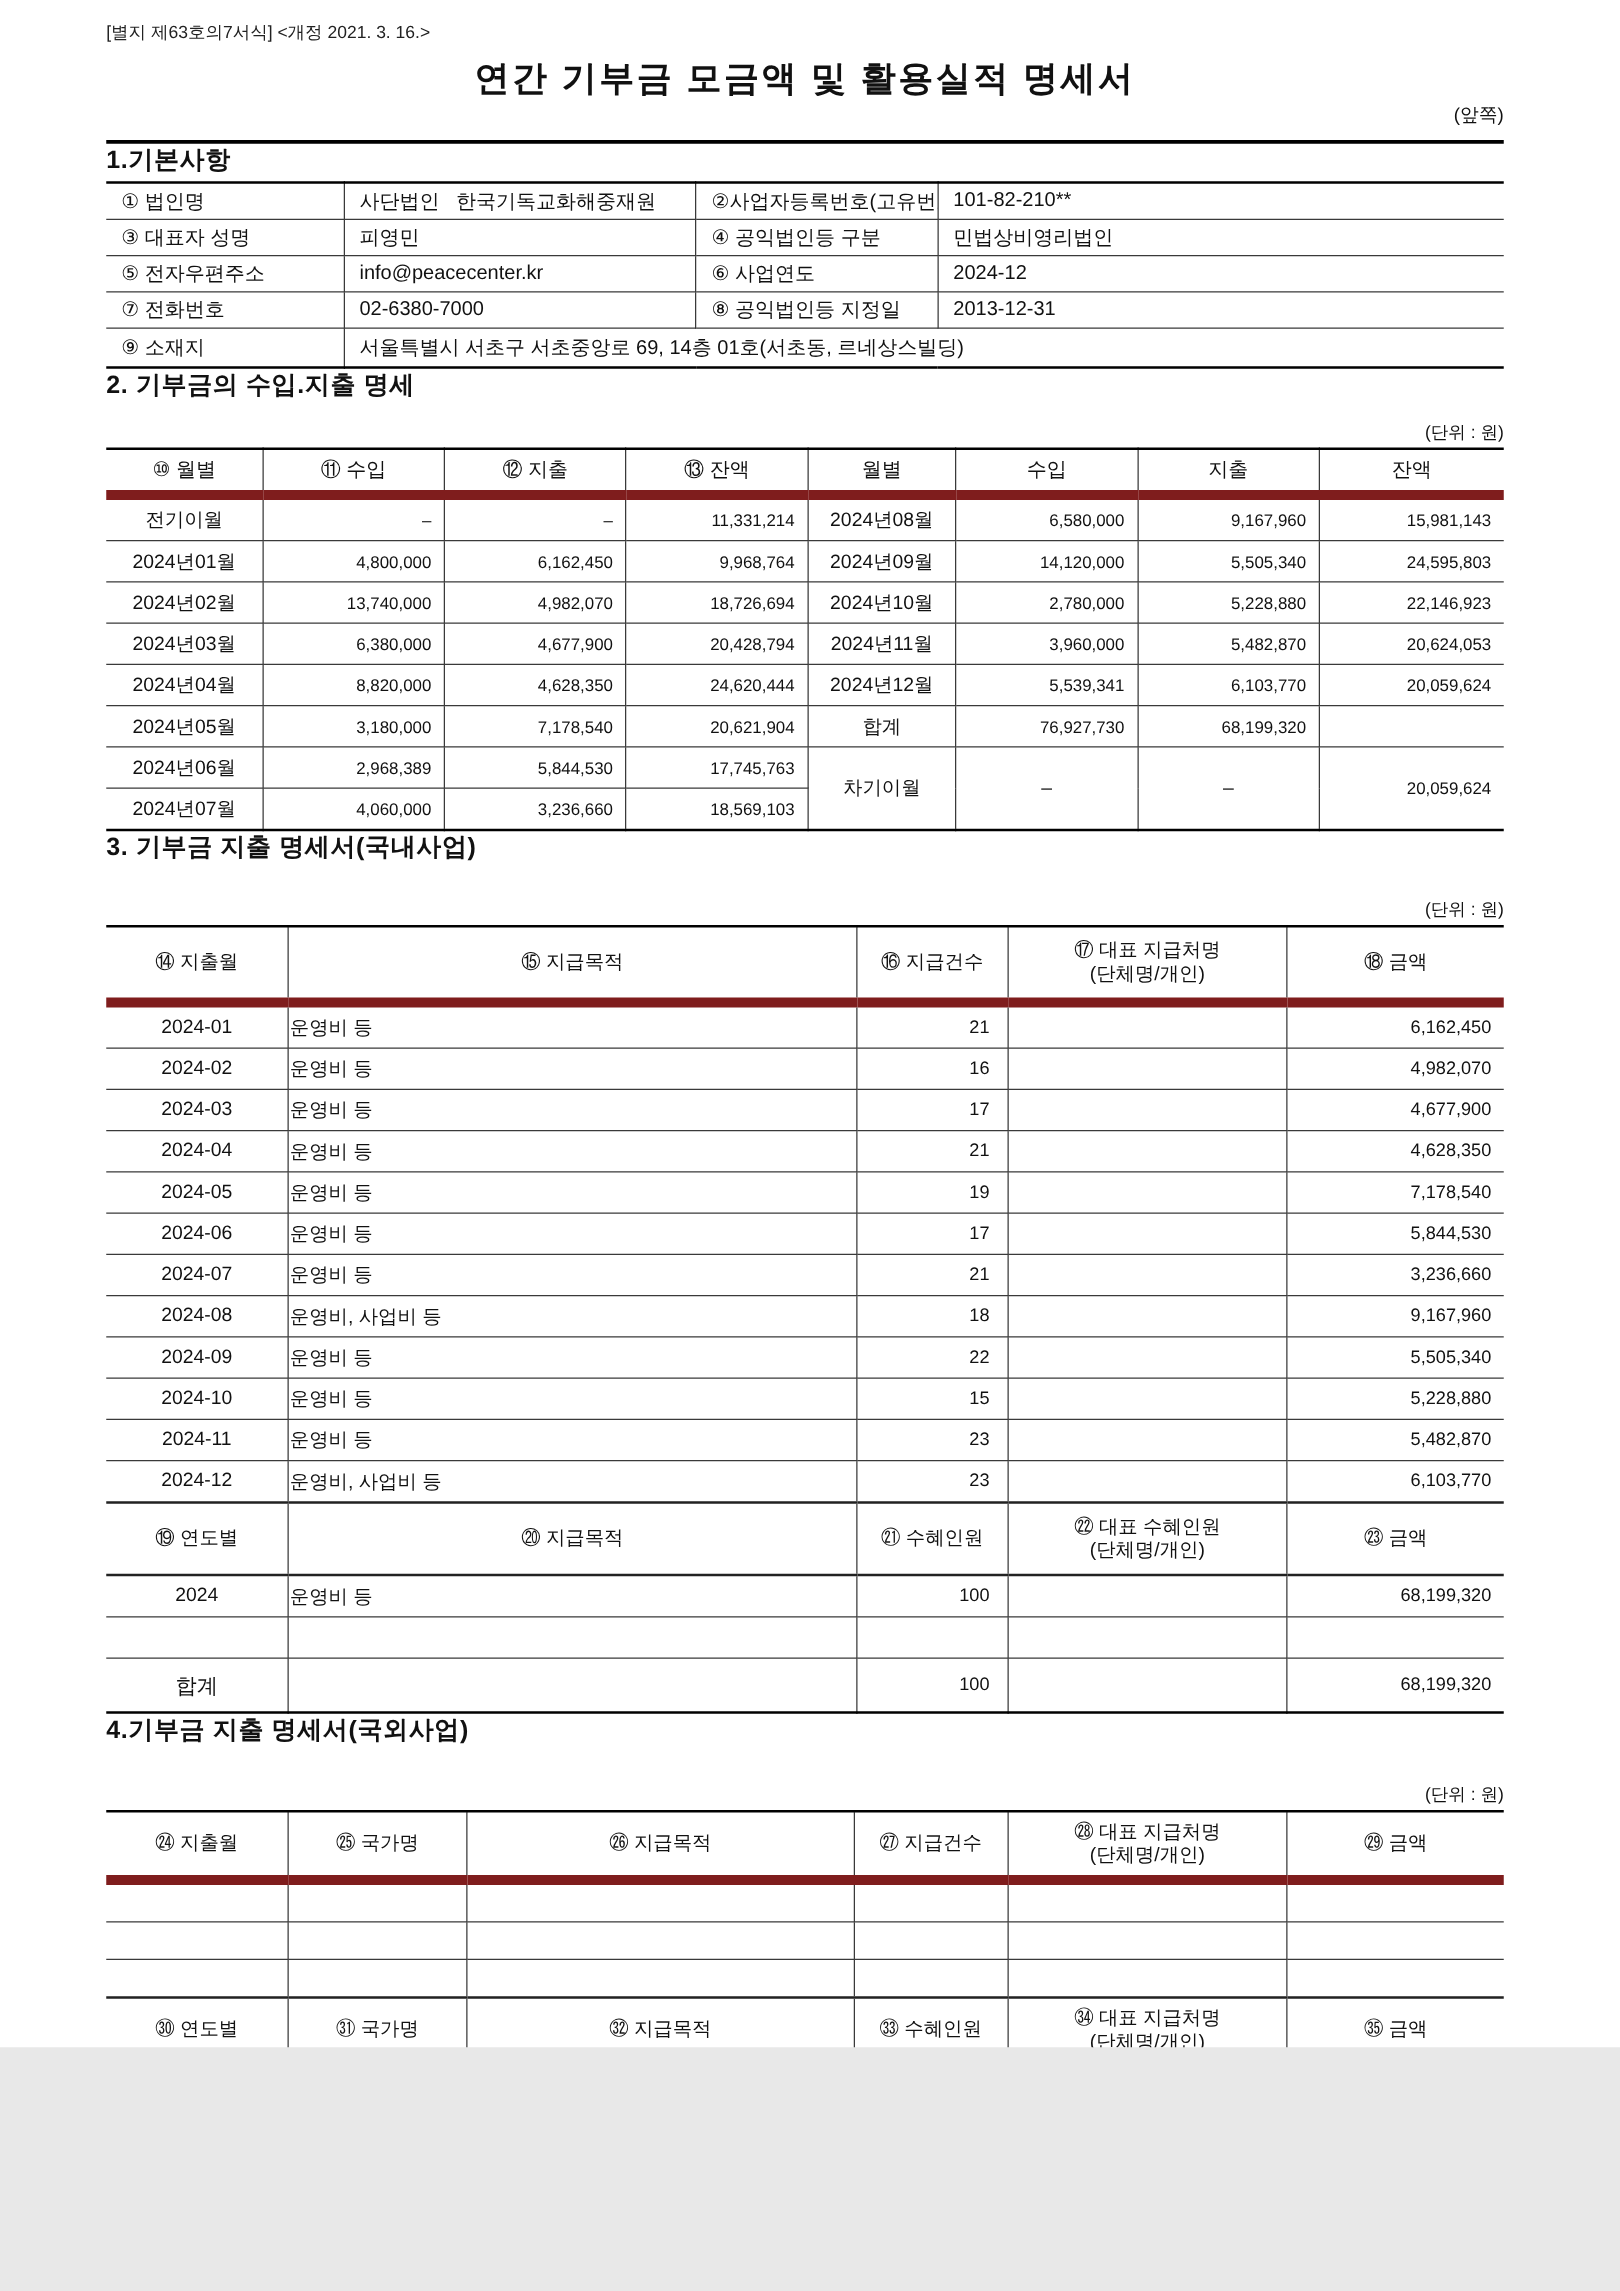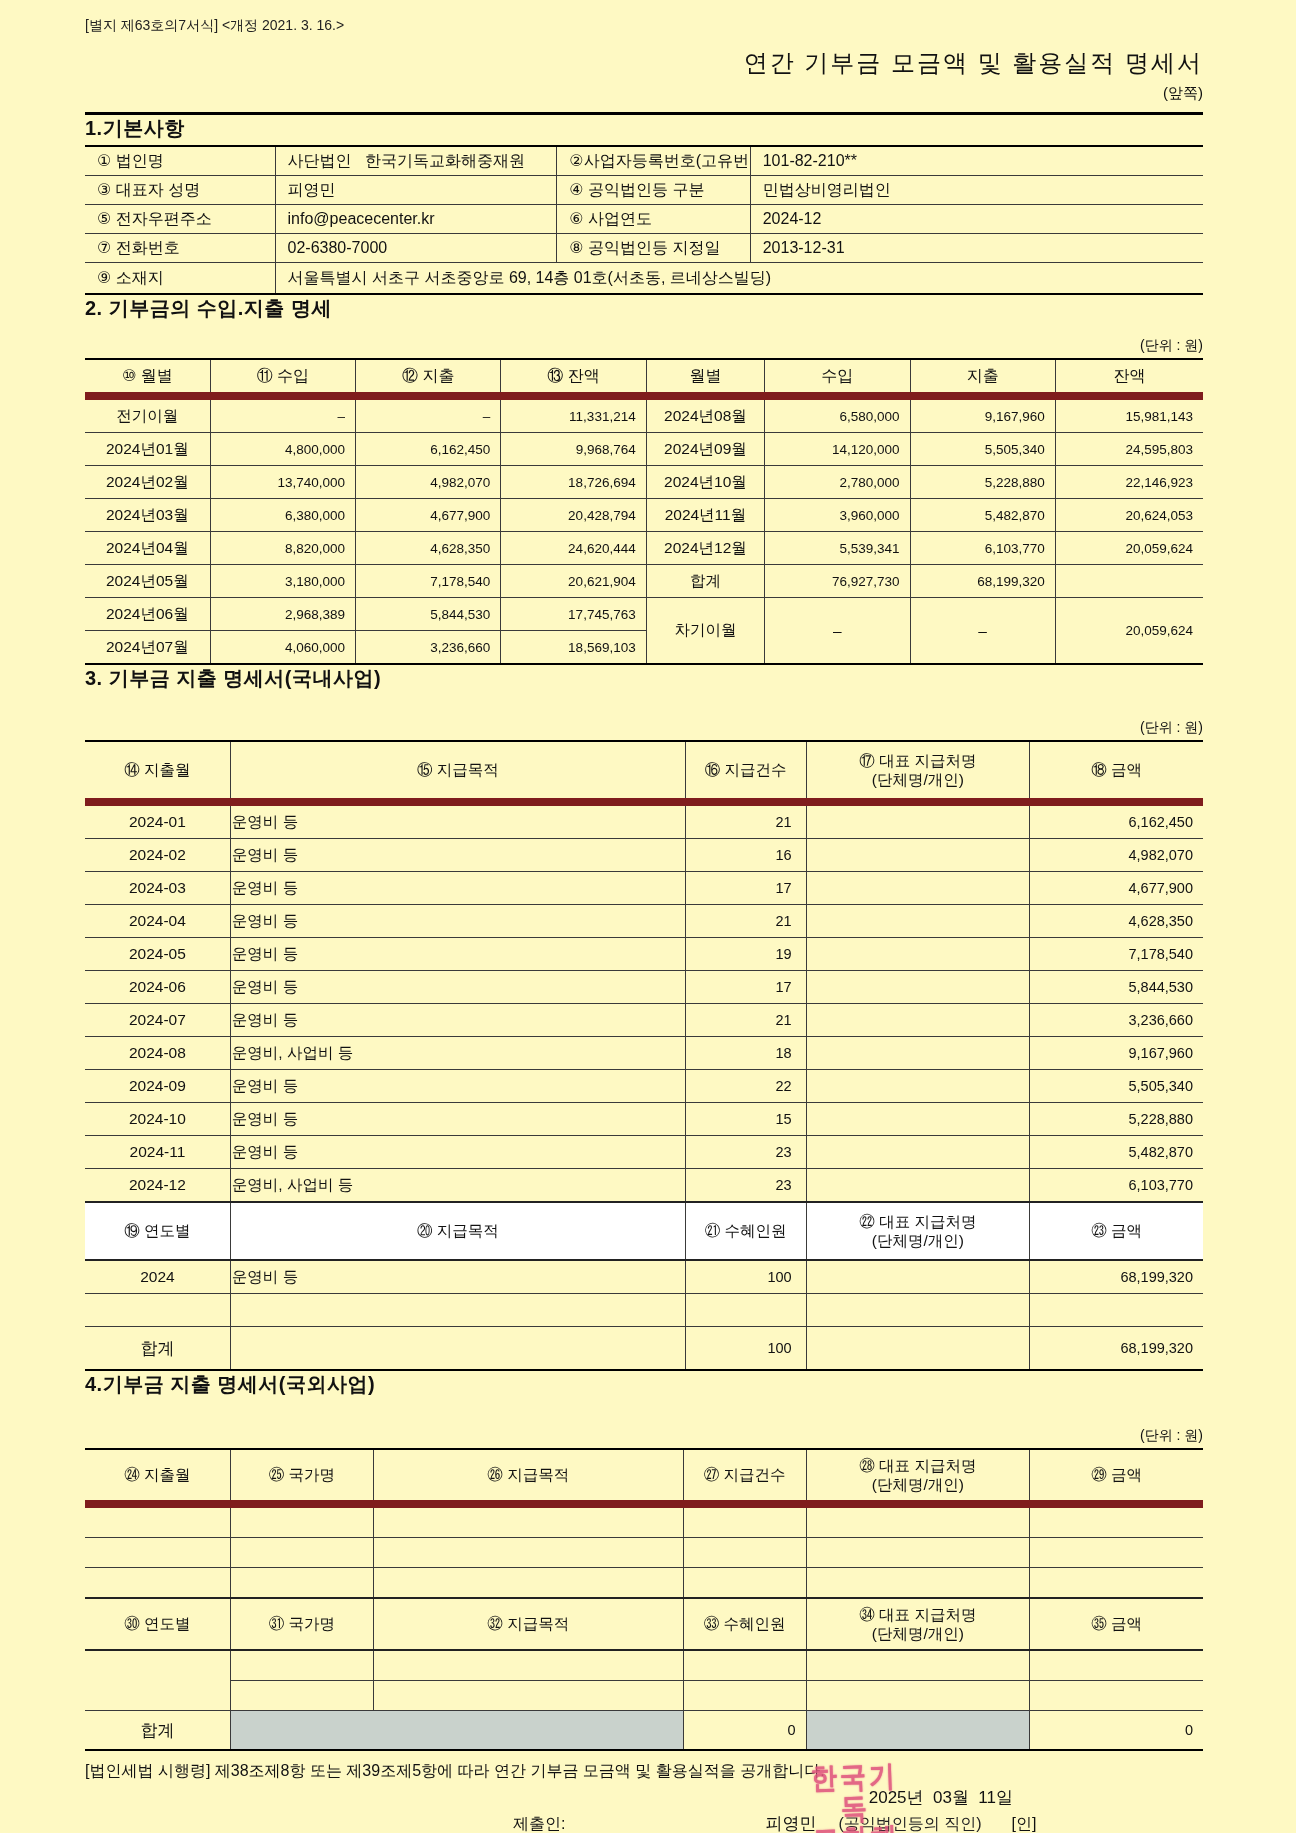--- a/index.html
+++ b/index.html
@@ -1,23 +1,23 @@
 <!DOCTYPE html>
 <html style="--total-fill: #c9d2cc; --stamp: #e0557e;"><head>
 <meta charset="utf-8">
 <style>
   html,body{margin:0;padding:0;background:#e8e8e8;}
   .page{
-    position:relative;width:1296px;height:1833px;background:#fef9c3;
+    position:relative;width:1296px;height:1638px;background:#ffffff;
     font-family:"Liberation Sans","DejaVu Sans",sans-serif;color:#111;
     margin:0 auto;overflow:hidden;
   }
   .content{position:absolute;left:85px;top:0;width:1118px;}
   .form-ref{margin-top:16px;font-size:14px;line-height:18px;color:#222;}
-  .title{margin:12px 0 0 0;font-size:24px;line-height:34px;font-weight:400;text-align:right;letter-spacing:2px;}
+  .title{margin:12px 0 0 0;font-size:28px;line-height:34px;font-weight:700;text-align:center;letter-spacing:2px;}
   .page-side{margin-top:4px;font-size:15px;line-height:18px;text-align:right;}
   .rule-thick{margin-top:10px;height:3px;background:#000;}
   h2.sec{margin:0;font-size:20px;line-height:26px;font-weight:800;letter-spacing:.5px;}
   .sec1{margin-top:8px;}
   .sec2{margin-top:12px;}
   .sec3{margin-top:14px;}
   .sec4{margin-top:16px;}
   .unit{font-size:14px;line-height:17px;text-align:right;}
   .u2{margin-top:16px;}
   .u3{margin-top:28px;}
@@ -339,21 +339,21 @@
           <td class="mon">2024-12</td>
           <td class="txt">운영비, 사업비 등</td>
           <td class="cnt">23</td>
           <td></td>
           <td class="num">6,103,770</td>
         </tr>
         <tr class="midhead">
           <th>⑲ 연도별</th>
           <th>⑳ 지급목적</th>
           <th>㉑ 수혜인원</th>
-          <th>㉒ 대표 지급처명
+          <th>㉒ 대표 수혜인원
 (단체명/개인)</th>
           <th>㉓ 금액</th>
         </tr>
         <tr>
           <td class="mon">2024</td>
           <td class="txt">운영비 등</td>
           <td class="cnt">100</td>
           <td></td>
           <td class="num">68,199,320</td>
         </tr>

